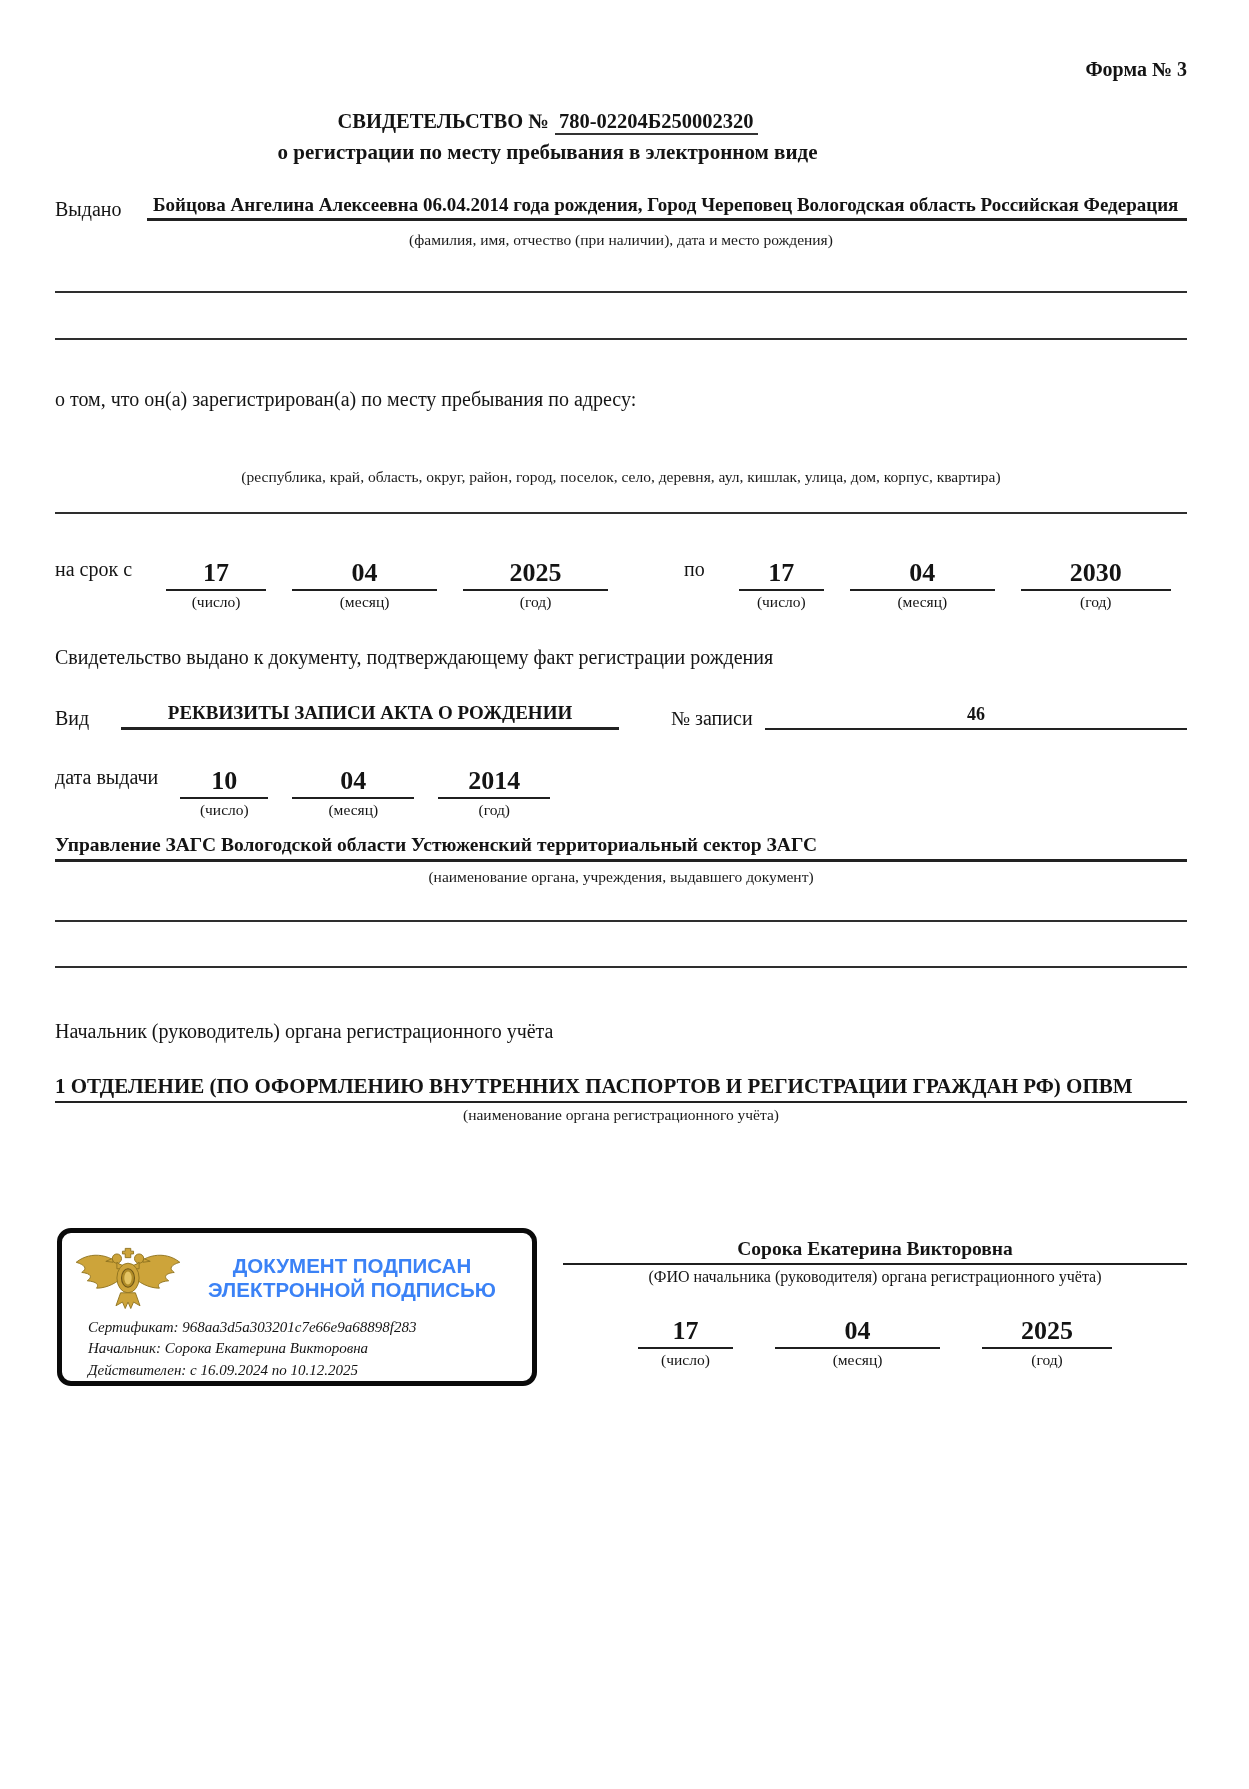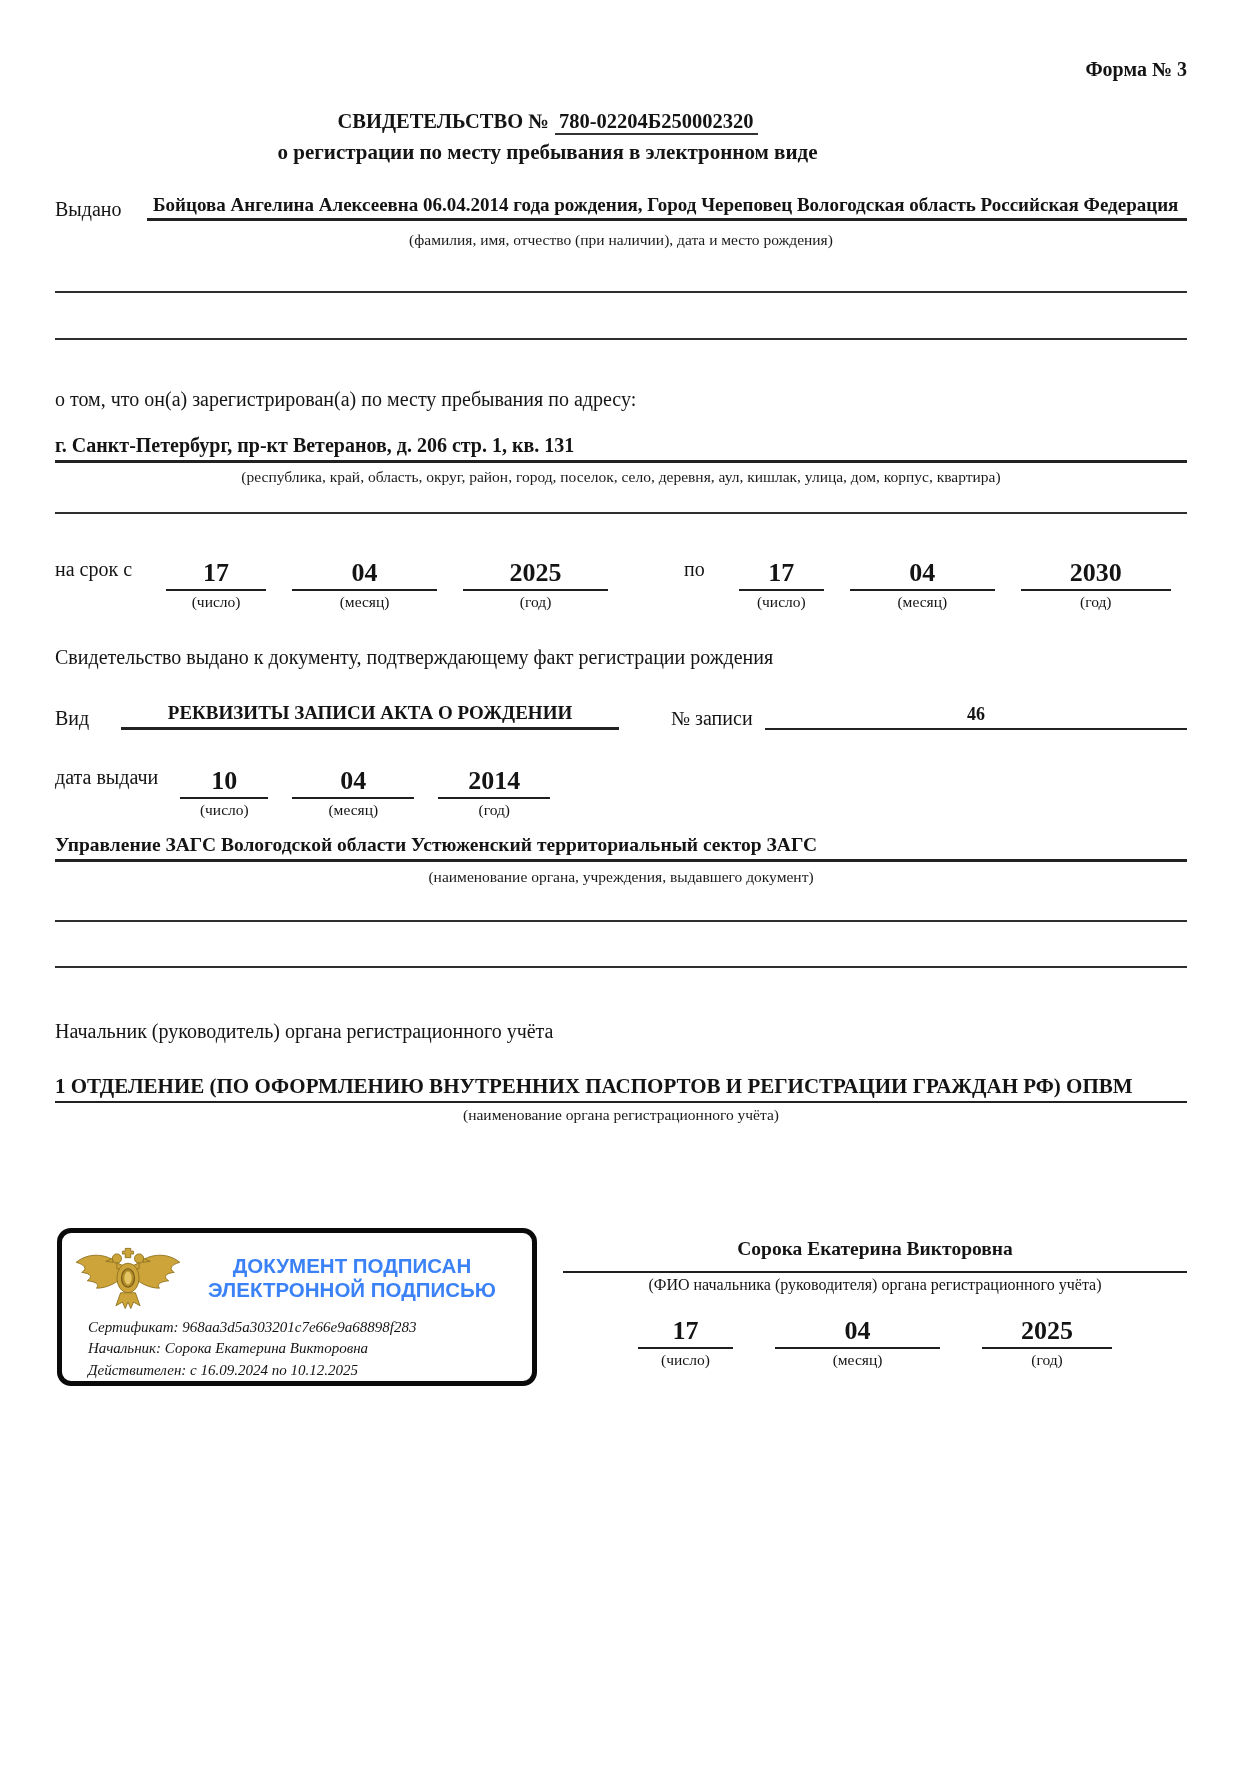--- a/index.html
+++ b/index.html
@@ -75,21 +75,21 @@
   .stamp-box { top:1228px; left:57px; width:480px; height:158px; box-sizing:border-box;
                border:5px solid #0a0a0a; border-radius:14px; background:#fff; }
   .stamp-top { display:flex; align-items:center; padding:8px 12px 0 10px; }
   .stamp-emblem { width:112px; height:74px; flex:0 0 auto; }
   .stamp-heading { flex:1 1 auto; text-align:center;
                    font-family:"Liberation Sans","DejaVu Sans",sans-serif;
                    font-weight:bold; font-size:20.5px; line-height:1.18; color:#3b82f6; }
   .stamp-lines { padding:2px 12px 6px 26px; font-size:15px; line-height:1.42;font-style:italic; }
 
   .sig-block { top:1238px; left:563px; width:624px; text-align:center; }
-  .sig-name { font-weight:bold; font-size:19.5px; border-bottom:2.5px solid #1f1f1f; padding-bottom:11px; }
+  .sig-name { font-weight:bold; font-size:19.5px; border-bottom:2.5px solid #1f1f1f; padding-bottom:3px; }
   .sig-caption { font-size:16px; margin-top:3px; }
 
   .sig-date-row { top:1316px; left:563px; width:624px; display:flex; justify-content:center; align-items:flex-start; }
   .w95 { width:95px; } .w165 { width:165px; } .w130 { width:130px; }
   .gap42 { margin-left:42px; }
 </style>
 </head>
 <body>
 
 <div class="page">
@@ -105,21 +105,20 @@
     <span class="lbl">Выдано</span>
     <span class="val">Бойцова Ангелина Алексеевна 06.04.2014 года рождения, Город Череповец Вологодская область Российская Федерация</span>
   </div>
   <div class="abs issued-caption caption center">(фамилия, имя, отчество (при наличии), дата и место рождения)</div>
 
   <div class="rule" style="top:291px"></div>
   <div class="rule" style="top:338px"></div>
 
   <div class="abs intro">о том, что он(а) зарегистрирован(а) по месту пребывания по адресу:</div>
 
-  <div class="abs address-line">г. Санкт-Петербург, пр-кт Ветеранов, д. 206 стр. 1, кв. 131</div>
   <div class="abs address-caption caption center">(республика, край, область, округ, район, город, поселок, село, деревня, аул, кишлак, улица, дом, корпус, квартира)</div>
 
   <div class="rule" style="top:512px"></div>
 
   <div class="abs period-row">
     <span class="lbl">на срок с</span>
     <span class="dcell w100">
       <span class="dval">17</span>
       <span class="dcap">(число)</span>
     </span>

